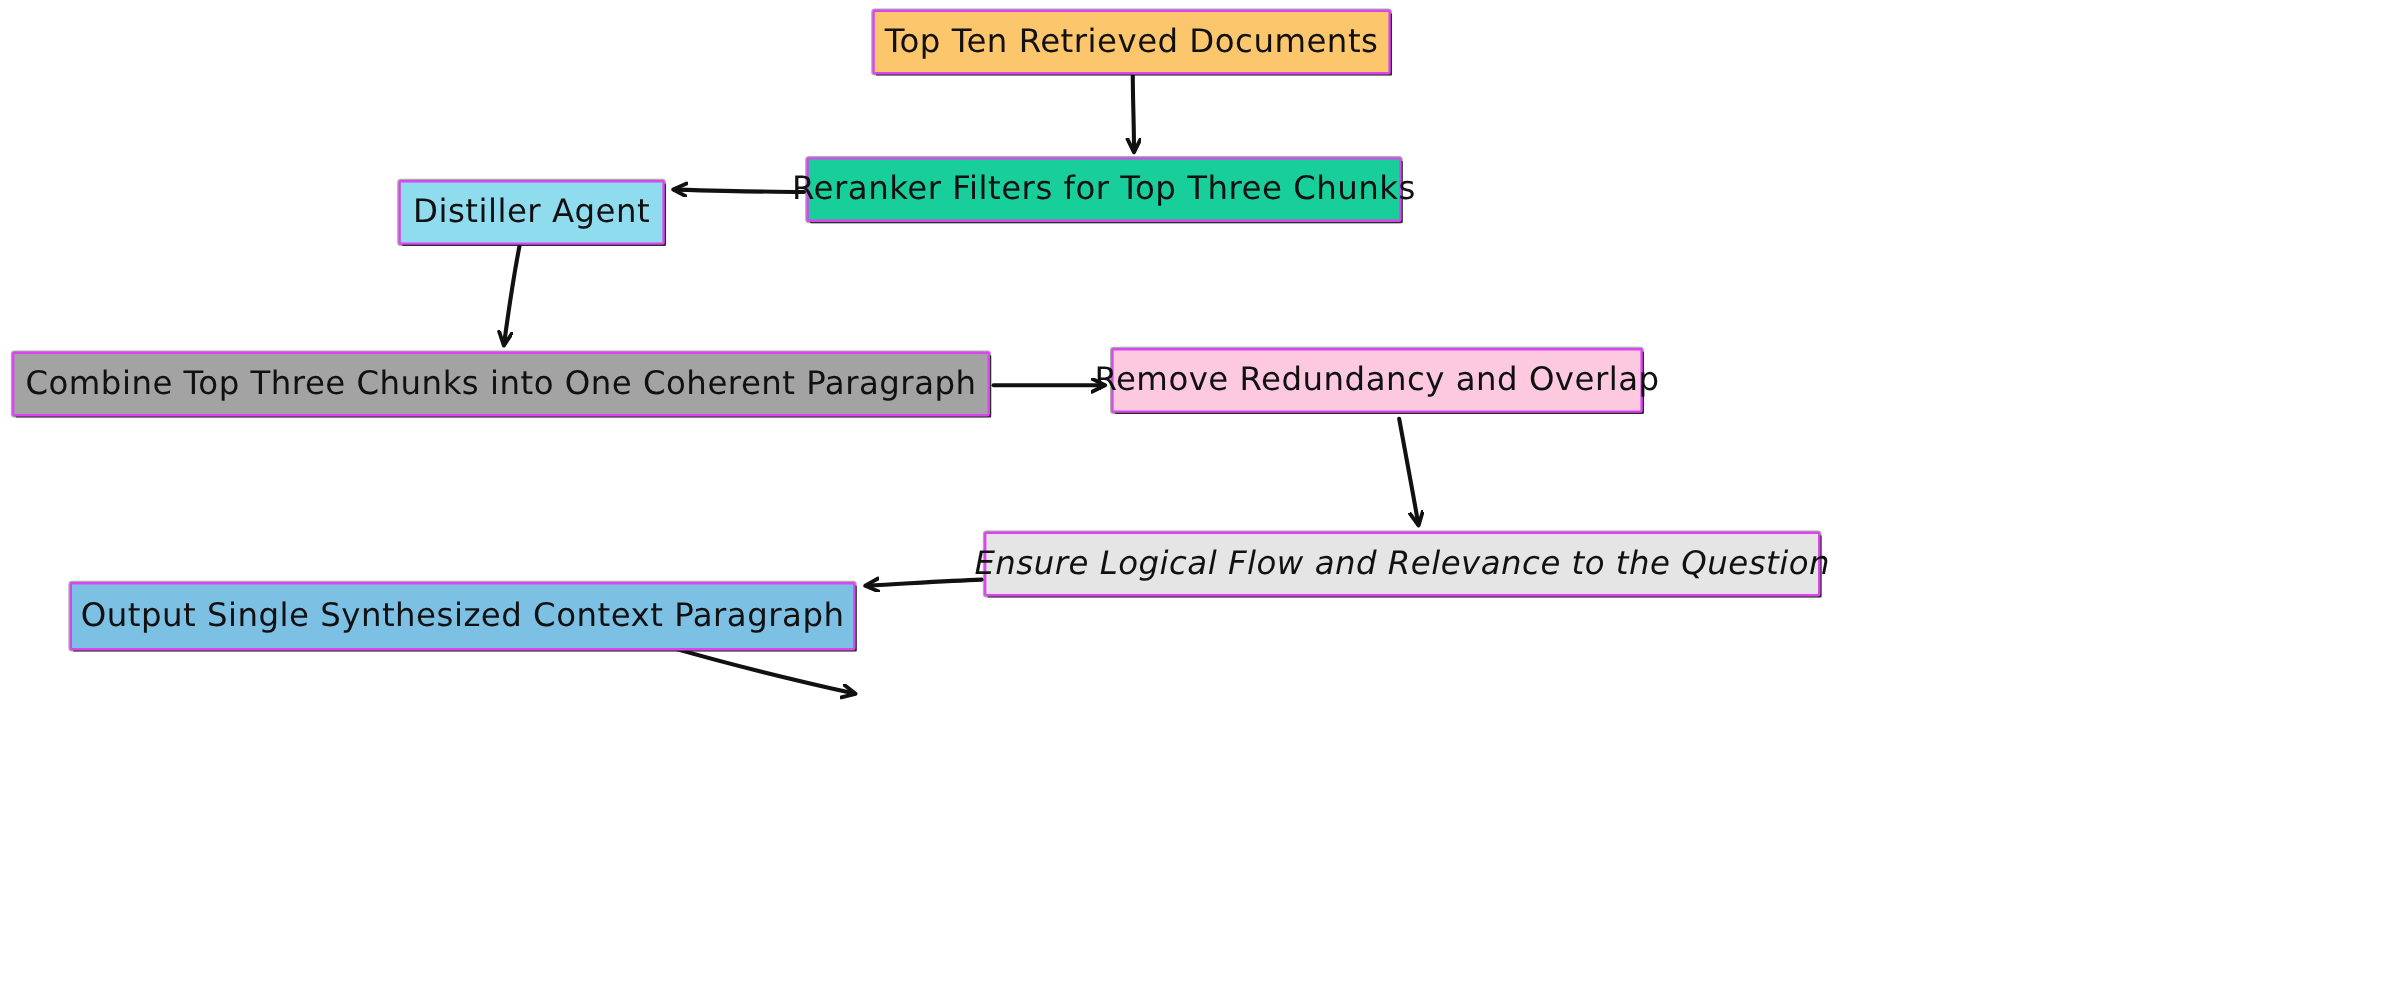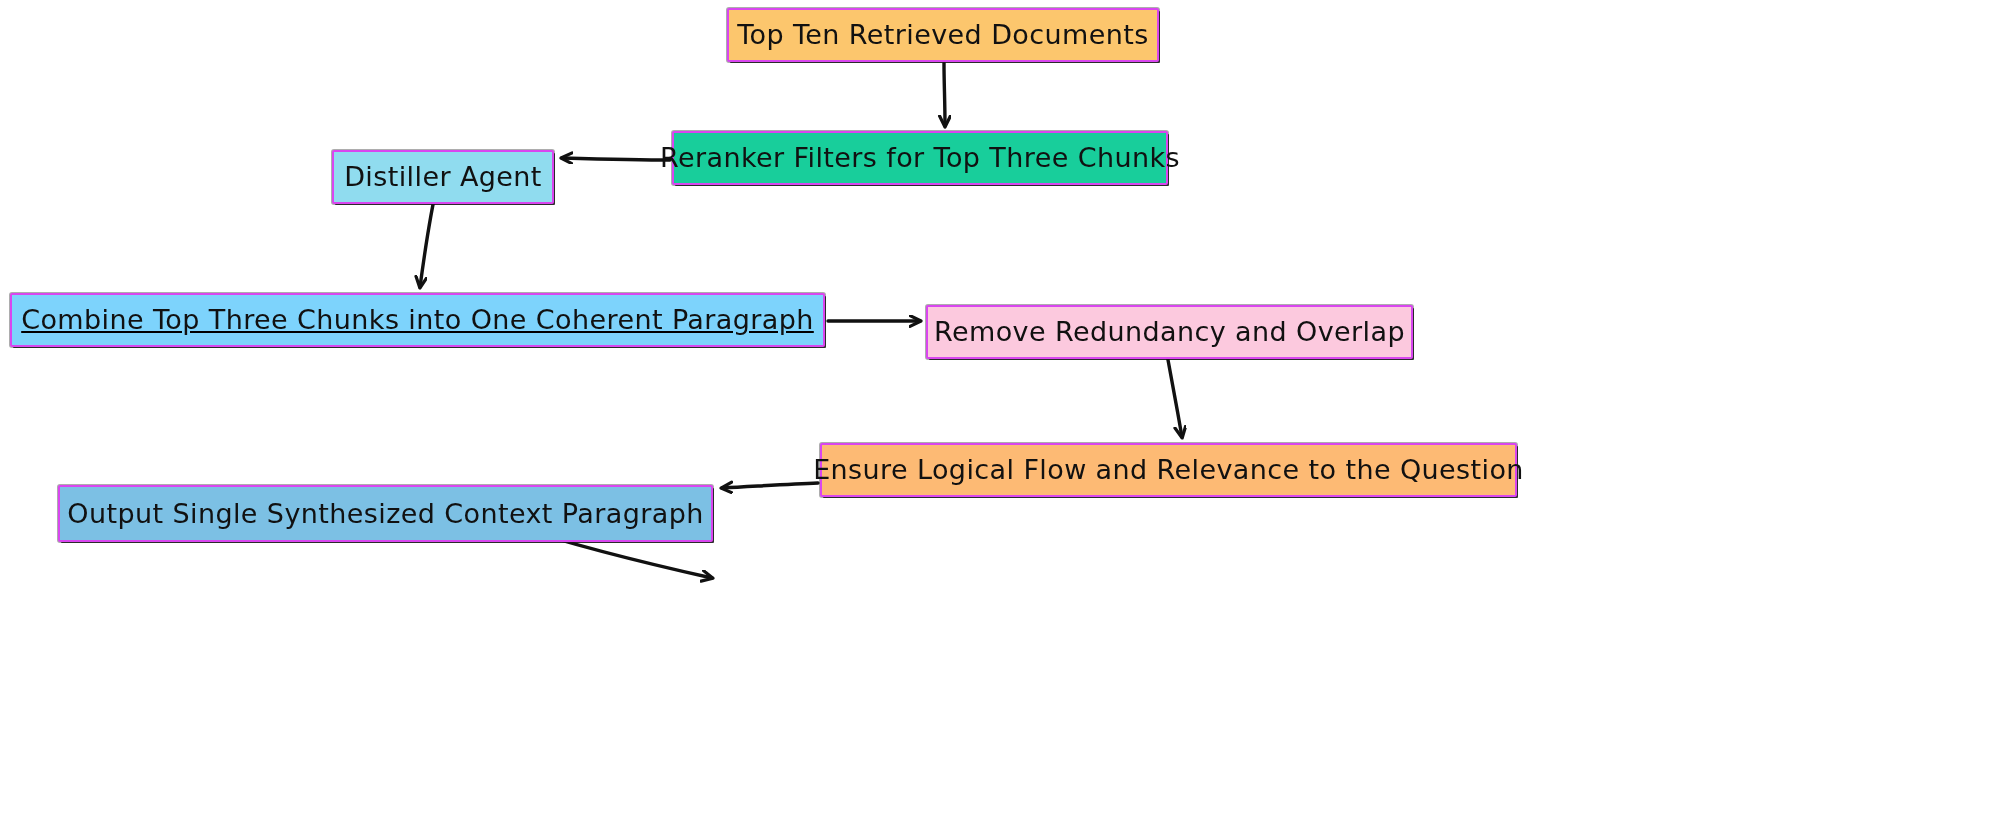--- a/index.html
+++ b/index.html
@@ -42,21 +42,21 @@
     letter-spacing: 0.4px;
     white-space: nowrap;
     text-align: center;
     font-weight: 400;
   }
   
   #node-top-ten      { left: 727px;  top: 8px;   width: 432px; height: 54px; }
   #node-reranker     { left: 672px;  top: 131px; width: 496px; height: 54px; }
   #node-distiller    { left: 332px;  top: 130px; width: 222px; height: 54px; margin-top: 20px; }
   #node-combine      { left: 10px;   top: 293px; width: 815px; height: 54px; }
-  #node-remove       { left: 926px;  top: 305px; width: 487px; height: 54px; }
+  #node-remove       { left: 926px;  top: 290px; width: 443px; height: 54px; }
   #node-ensure       { left: 820px;  top: 443px; width: 697px; height: 54px; }
   #node-output       { left: 58px;   top: 461px; width: 655px; height: 57px; margin-top: 24px; }
   #node-send         { left: 546px;  top: 583px; width: 605px; height: 54px; }
 </style>
 </head>
 <body>
 
 <div id="canvas">
 
   <svg id="edge-layer" viewBox="0 0 2000 830" xmlns="http://www.w3.org/2000/svg">
@@ -100,29 +100,29 @@
   </div>
 
   <div class="node" id="node-reranker" style="background:#18ce9b;">
     <span class="label">Reranker Filters for Top Three Chunks</span>
   </div>
 
   <div class="node" id="node-distiller" style="background:#90dcef;">
     <span class="label">Distiller Agent</span>
   </div>
 
-  <div class="node" id="node-combine" style="background:#7dd3fc;text-decoration:underline;">
+  <div class="node" id="node-combine" style="background:#a3a3a3;">
     <span class="label">Combine Top Three Chunks into One Coherent Paragraph</span>
   </div>
 
   <div class="node" id="node-remove" style="background:#fcc9de;">
     <span class="label">Remove Redundancy and Overlap</span>
   </div>
 
-  <div class="node" id="node-ensure" style="background:#fdba74;">
+  <div class="node" id="node-ensure" style="background:#e5e5e5;font-style:italic;">
     <span class="label">Ensure Logical Flow and Relevance to the Question</span>
   </div>
 
   <div class="node" id="node-output" style="background:#7cc0e4;">
     <span class="label">Output Single Synthesized Context Paragraph</span>
   </div>
 
 
 </div>
 

